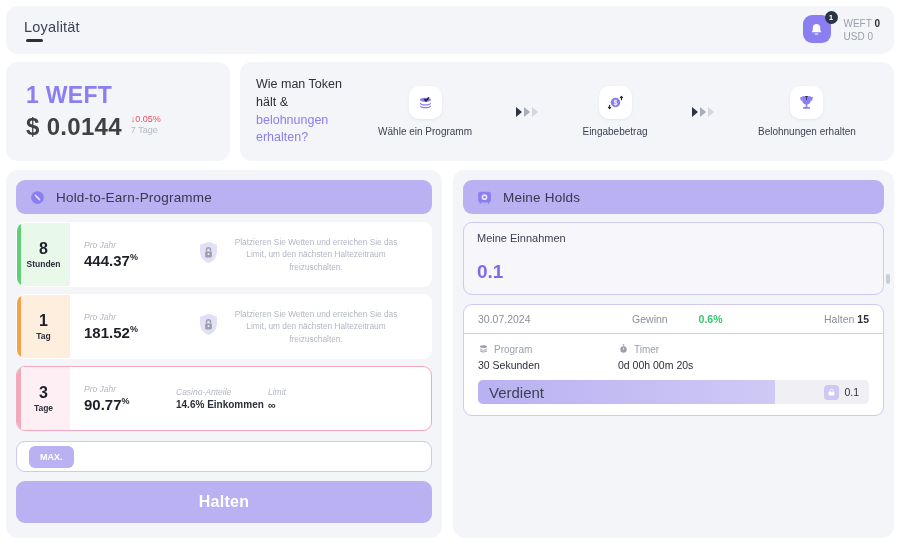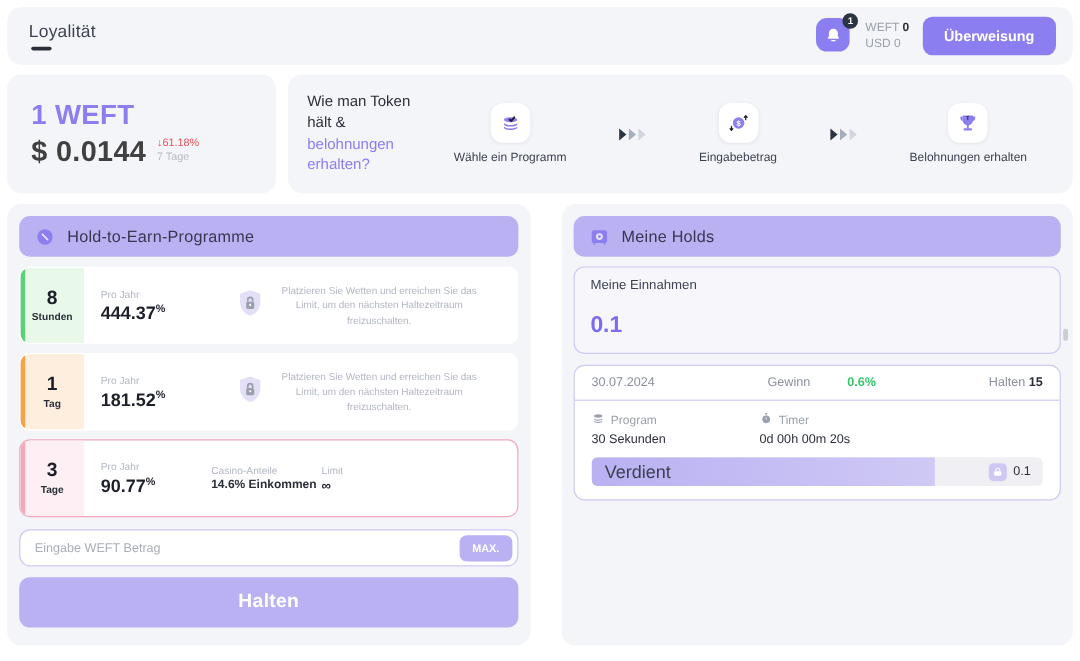--- a/index.html
+++ b/index.html
@@ -73,21 +73,21 @@
     box-shadow: 0 1px 3px rgba(40,40,80,.07);
   }
   .step-label { font-size: 10px; color: #3c4252; }
   .arrows { display: flex; align-items: center; gap: 2px; }
   .arrows i { display: block; width: 0; height: 0; border-top: 5px solid transparent;
     border-bottom: 5px solid transparent; border-left: 6px solid #2b3441; }
   .arrows i:nth-child(2) { border-left-color: #a7adba; }
   .arrows i:nth-child(3) { border-left-color: #d2d6de; }
 
   
-  .panels { display: flex; gap: 26px; }
+  .panels { display: flex; gap: 11px; }
   .panel { background: #f4f5f8; border-radius: 12px; padding: 10px; }
   .panel-left { width: 436px; height: 368px; }
   .panel-right { flex: 1; height: 368px; position: relative; }
 
   .panel-head {
     background: #b9b1f2; border-radius: 9px; height: 34px;
     display: flex; align-items: center; gap: 10px; padding: 0 13px; margin-bottom: 8px;
   }
   .panel-head-title { font-size: 13.5px; color: #3a3550; letter-spacing: .2px; }
   .head-icon { width: 17px; height: 17px; display: flex; align-items: center; justify-content: center; }
@@ -102,21 +102,21 @@
     width: 53px; display: flex; flex-direction: column; align-items: center;
     justify-content: center; gap: 1px; position: relative;
   }
   .prog-term::before {
     content: ""; position: absolute; left: 0; top: 0; bottom: 0; width: 3.5px;
   }
   .term-num { font-size: 16px; font-weight: 700; color: #1d2029; }
   .term-unit { font-size: 8.5px; font-weight: 700; color: #2b2f3a; }
   .prog-body { flex: 1; display: flex; align-items: center; padding: 0 6px 0 14px; }
   .stat { min-width: 92px; }
-  .stat-label { font-size: 8.5px; color: #b2b7c2; margin-bottom: 2px; }
+  .stat-label { font-size: 8.5px; color: #b2b7c2; margin-bottom: 2px; font-style: italic; }
   .stat-value { font-size: 15px; font-weight: 700; color: #1d2029; }
   .stat-value sup { font-size: 9px; font-weight: 700; }
   .stat-value.small { font-size: 10px; font-weight: 600; color: #2b2f3a; }
   .stat-value.inf { font-size: 11px; }
   .prog-lock { display: flex; align-items: center; gap: 12px; flex: 1; justify-content: center; padding-right: 8px; }
   .lock-text { font-size: 8.3px; color: #b2b7c2; line-height: 1.5; text-align: center; max-width: 165px; }
 
   
   .amount-row {
     background: #fff; border: 1.2px solid #cfc8f4; border-radius: 9px;
@@ -204,31 +204,30 @@
             </svg>
         </div>
         <div class="bell-badge">1</div>
       </div>
 
       <div class="balances">
         <div><span>WEFT</span> <b>0</b></div>
         <div><span>USD</span> <span>0</span></div>
       </div>
 
-      <button class="btn-primary">Überweisung</button>
     </div>
   </div>
 
   <div class="toprow">
     <div class="price-card">
       <div class="price-token">1 WEFT</div>
       <div class="price-line">
         <div class="price-usd"><span>$</span> <span>0.0144</span></div>
         <div class="price-delta">
-          <span>↓</span><span>61.18%</span>
+          <span>↓</span><span>0.05%</span>
           <span class="days">7 Tage</span>
         </div>
       </div>
     </div>
 
     <div class="steps-card">
       <div class="steps-title">
         <span>Wie man Token</span><br>
         <span>hält &amp;</span><br>
         <span class="hl">belohnungen</span><br>
@@ -371,21 +370,20 @@
             <div class="stat-value small">14.6% Einkommen</div>
           </div>
           <div class="stat">
             <div class="stat-label">Limit</div>
             <div class="stat-value inf">∞</div>
           </div>
         </div>
       </div>
 
       <div class="amount-row">
-        <input type="text" placeholder="Eingabe WEFT Betrag" style="">
         <button class="btn-max">MAX.</button>
       </div>
 
       <button class="btn-hold">Halten</button>
     </div>
 
     <div class="panel panel-right">
       <div class="panel-head">
         <span class="head-icon">
           <svg viewBox="0 0 24 24" width="17" height="17">

